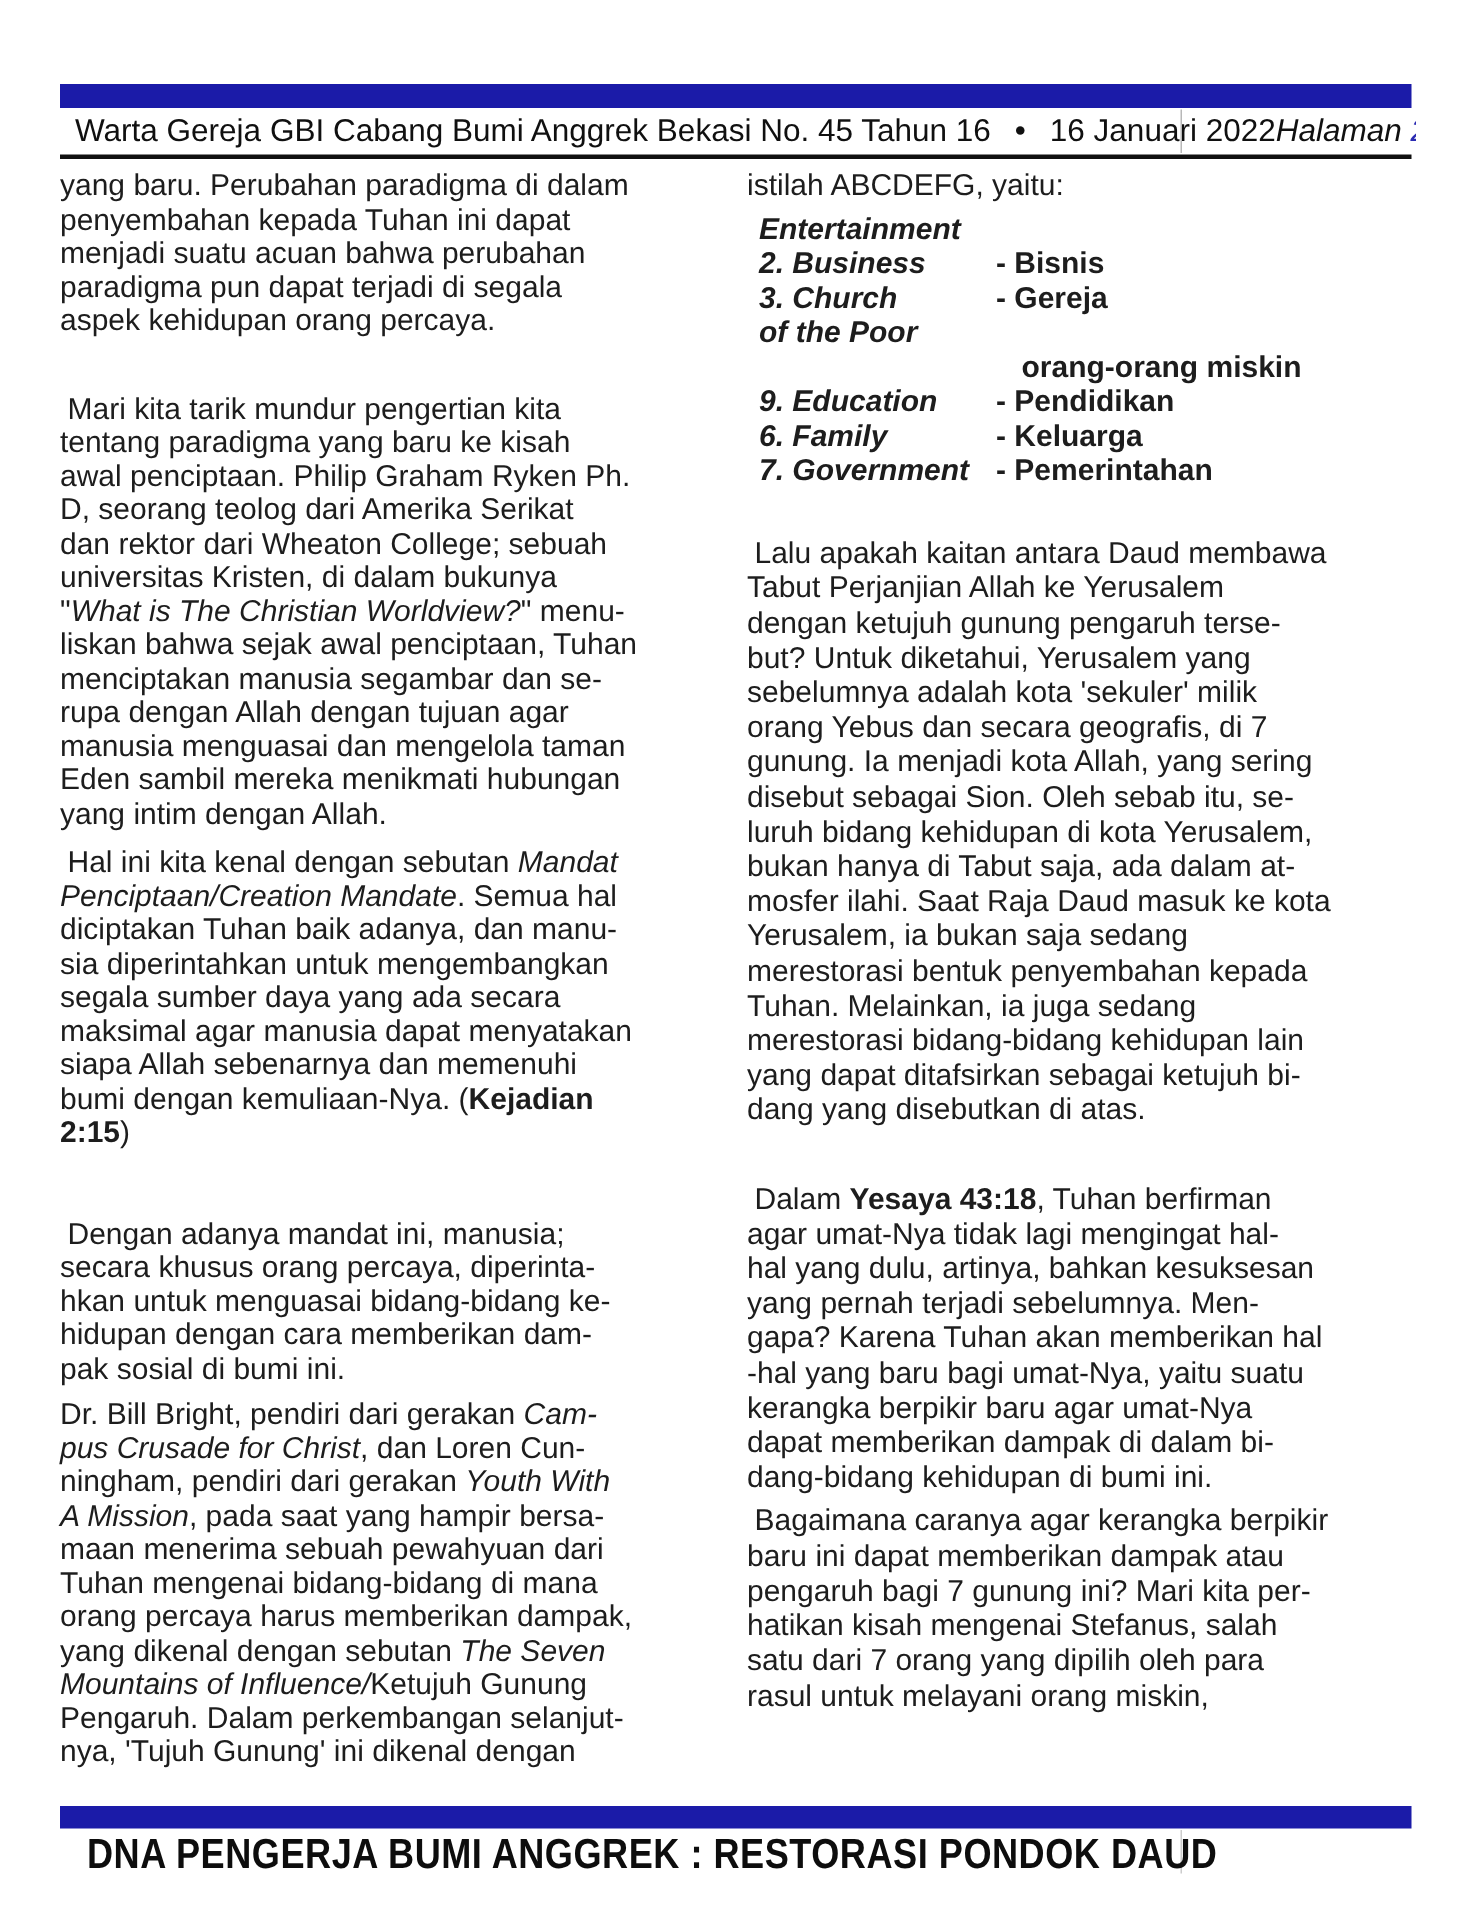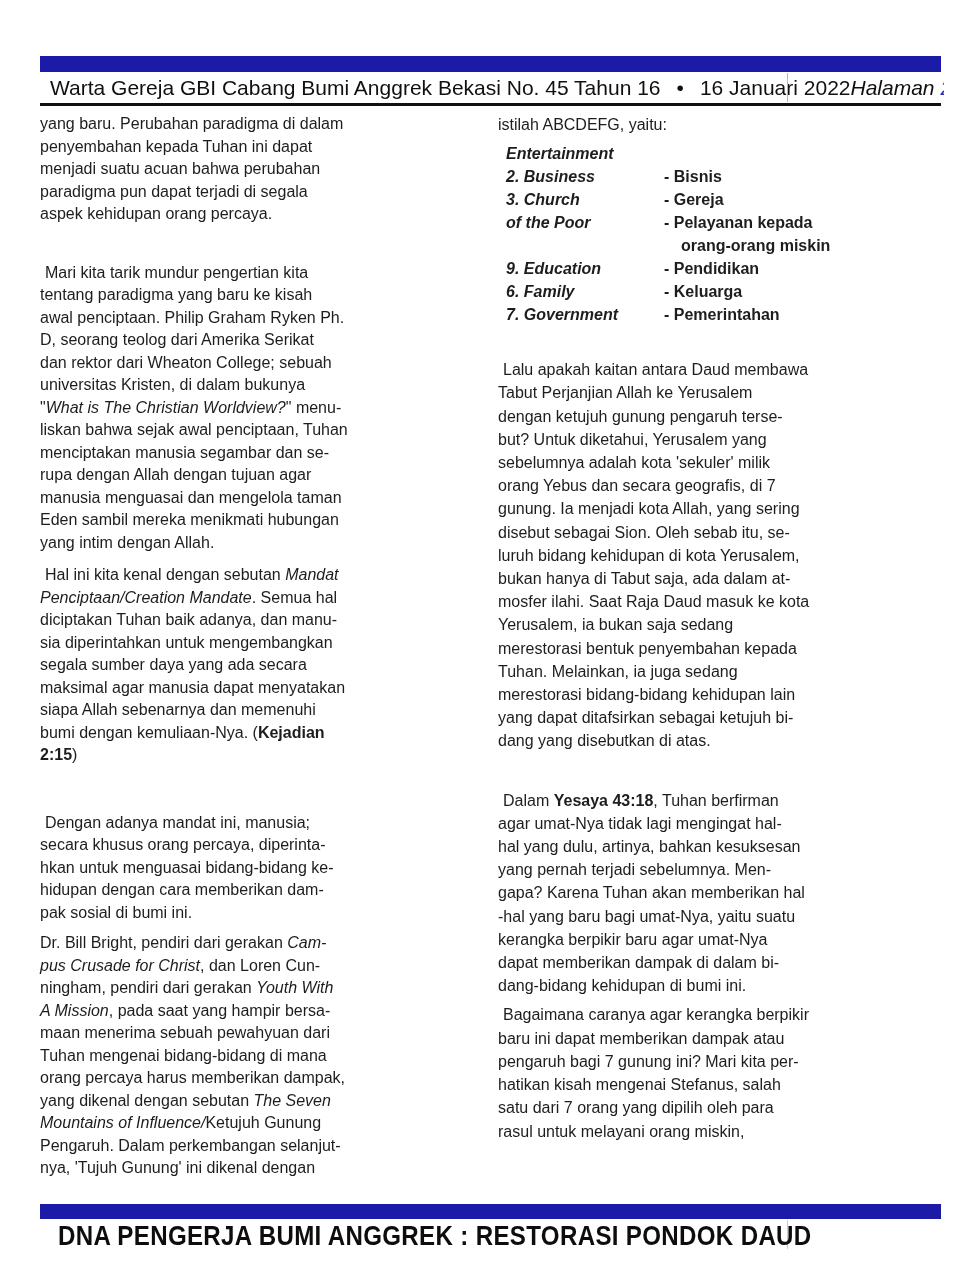--- a/index.html
+++ b/index.html
@@ -13,21 +13,21 @@
   .header-row {
     position:absolute; left:40px; top:72px; width:901px; height:31px;
     border-bottom:3px solid #101010; display:flex; align-items:center;
     justify-content:space-between; font-size:21px; color:#101010;
   }
   .header-title { padding-left:10px; display:flex; gap:16px; align-items:baseline; white-space:nowrap; }
   .header-page { padding-right:4px; white-space:nowrap;font-style:italic; }
   .htick { position:absolute; left:747px; top:1px; width:1px; height:29px; background:#b8b8b8; }
   
   .columns { position:absolute; left:40px; top:107px; width:901px; display:flex; gap:15px; padding-top:6px; box-sizing:border-box; }
-  .col { width:443px; font-size:16px; }
+  .col { width:443px; font-size:20px; }
   .col-left  { line-height:22.5px; }
   .col-right { line-height:23.2px; }
   p { margin:0; white-space:pre-line; }
   .ind { text-indent:5px; }
   .it { font-style:italic; }
   .b  { font-weight:bold; }
   .p2 { margin-top:36px; }
   .p3 { margin-top:10px; }
   .p4 { margin-top:45px; }
   .p5 { margin-top:8px; }
@@ -127,21 +127,20 @@
         <div class="trow">
             <span class="en">2. Business</span>
             <span class="id">- Bisnis</span>
           </div>
         <div class="trow">
             <span class="en">3. Church</span>
             <span class="id">- Gereja</span>
           </div>
         <div class="trow">
             <span class="en">of the Poor</span>
-            <span class="id">- Pelayanan kepada</span>
           </div>
         <div class="trow">
             <span class="en"></span>
             <span class="id id-indent">orang-orang miskin</span>
           </div>
         <div class="trow">
             <span class="en">9. Education</span>
             <span class="id">- Pendidikan</span>
           </div>
         <div class="trow">

